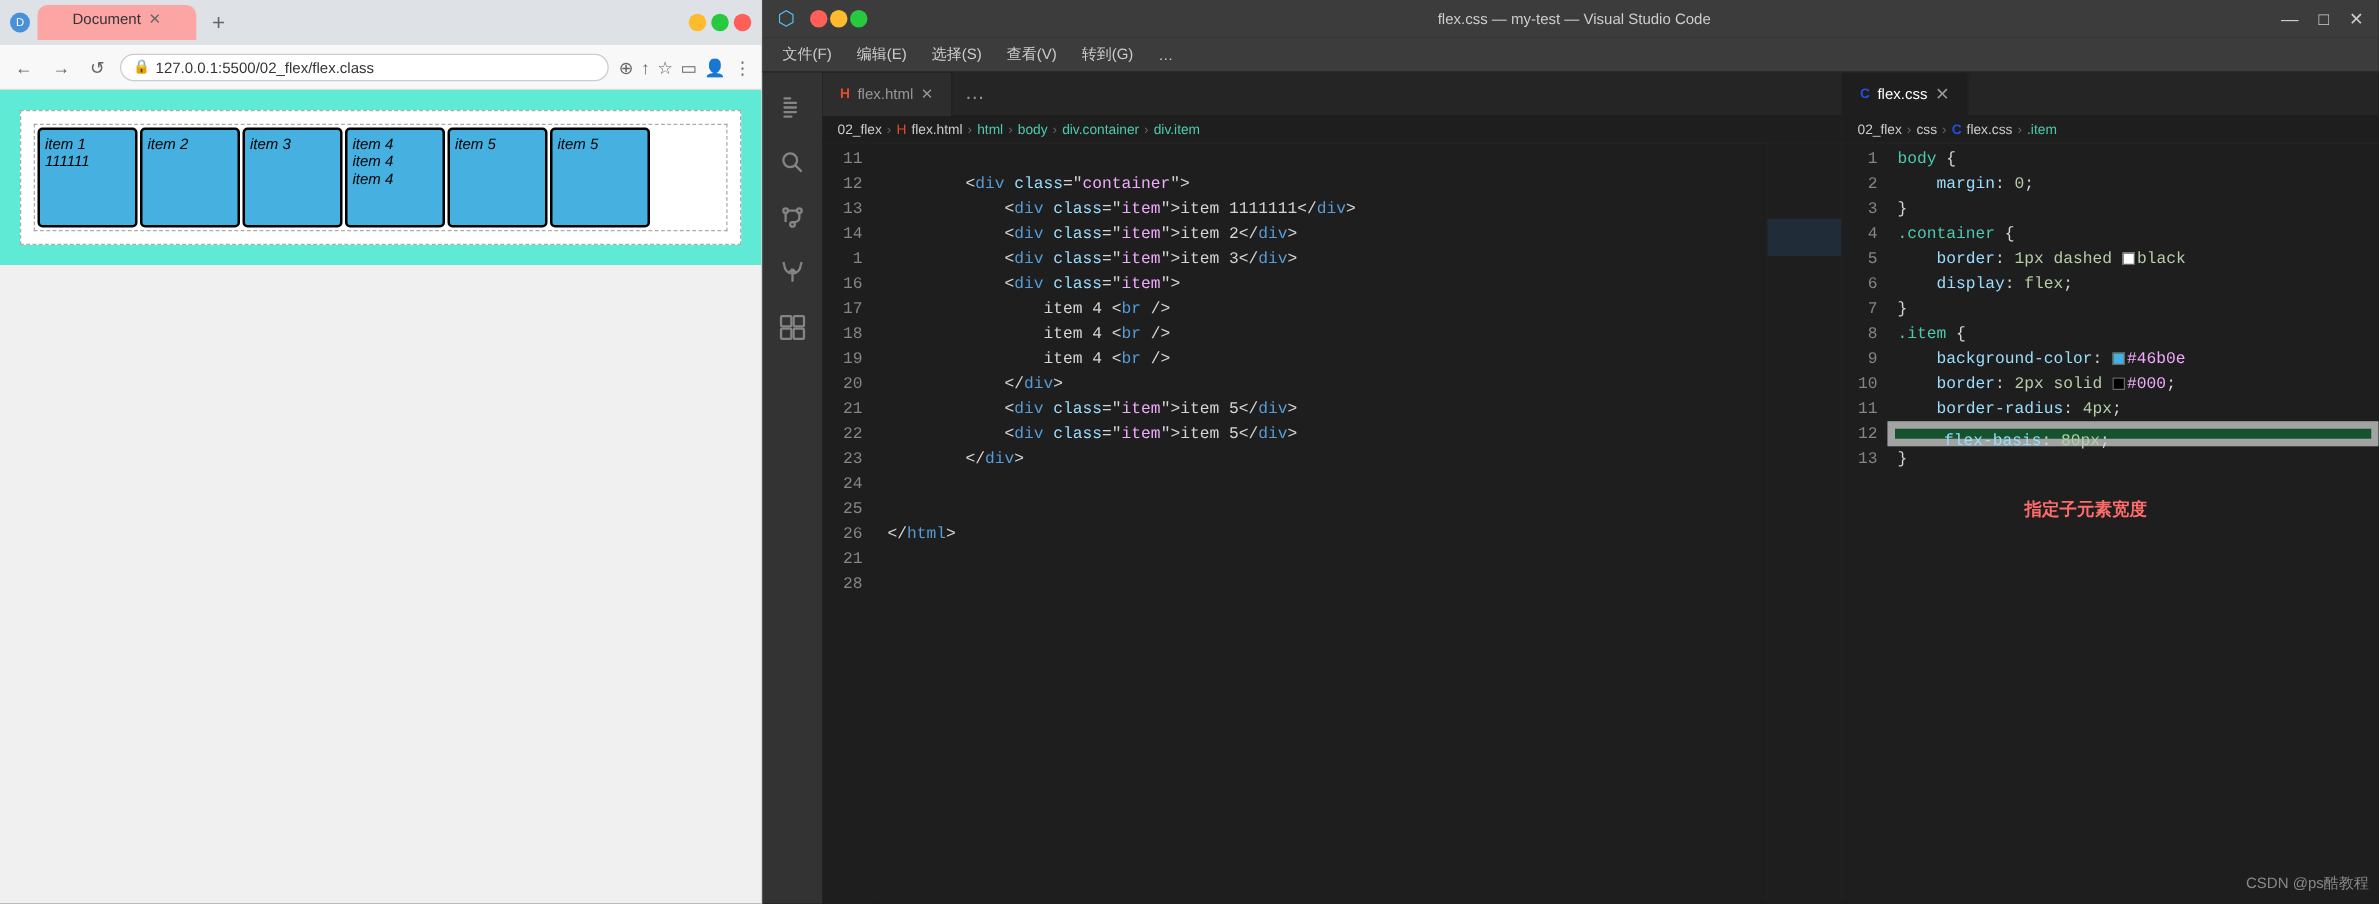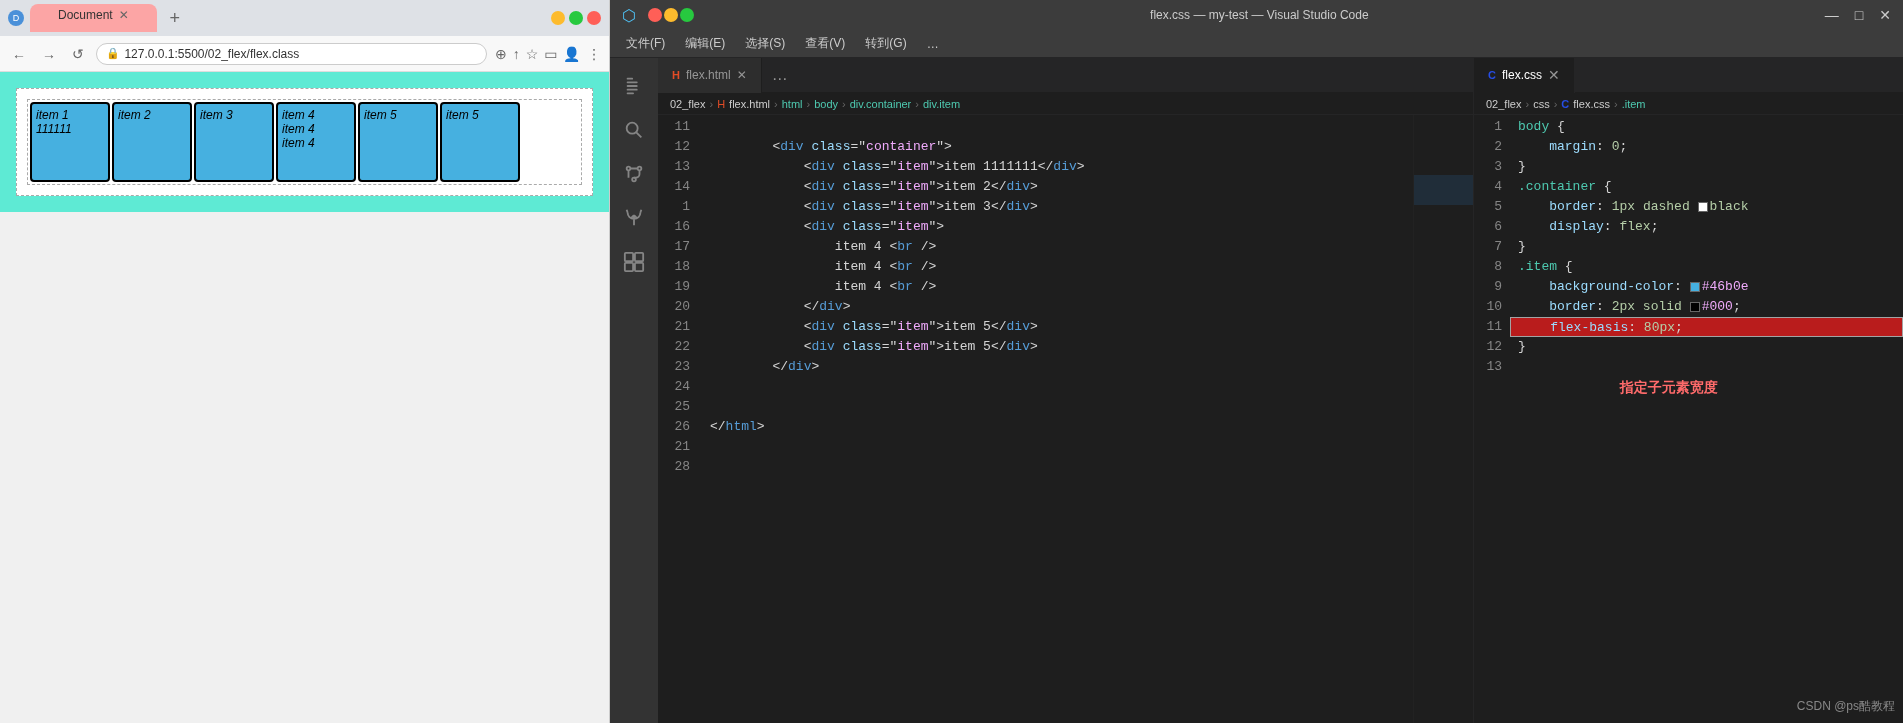--- a/index.html
+++ b/index.html
@@ -376,22 +376,22 @@
       flex: 1;
       padding: 2px 0;
     }
     .css-line {
       height: 20px;
       line-height: 20px;
       padding: 0 8px;
       white-space: pre;
     }
     .highlighted-line {
-      background: #b91c1c;
-      border: 1px solid #a3a3a3;
+      background: #14532d;
+      border: 6px solid #a3a3a3;
       box-sizing: border-box;
     }
     .color-swatch {
       display: inline-block;
       width: 10px;
       height: 10px;
       border: 1px solid #666;
       margin-right: 2px;
       vertical-align: middle;
     }
@@ -652,20 +652,21 @@
           <div class="css-line"><span class="sel">body</span> <span class="punct">{</span></div>
           <div class="css-line">    <span class="prop">margin</span><span class="punct">:</span> <span class="val">0</span><span class="punct">;</span></div>
           <div class="css-line"><span class="punct">}</span></div>
           <div class="css-line"><span class="sel">.container</span> <span class="punct">{</span></div>
           <div class="css-line">    <span class="prop">border</span><span class="punct">:</span> <span class="val">1px</span> <span class="val">dashed</span> <span class="color-swatch" style="background:white;"></span><span class="val">black</span></div>
           <div class="css-line">    <span class="prop">display</span><span class="punct">:</span> <span class="val">flex</span><span class="punct">;</span></div>
           <div class="css-line"><span class="punct">}</span></div>
           <div class="css-line"><span class="sel">.item</span> <span class="punct">{</span></div>
           <div class="css-line">    <span class="prop">background-color</span><span class="punct">:</span> <span class="color-swatch" style="background:#46b0e0;"></span><span class="str">#46b0e</span></div>
           <div class="css-line">    <span class="prop">border</span><span class="punct">:</span> <span class="val">2px solid</span> <span class="color-swatch" style="background:#000;"></span><span class="str">#000</span><span class="punct">;</span></div>
+          <div class="css-line">    <span class="prop">border-radius</span><span class="punct">:</span> <span class="val">4px</span><span class="punct">;</span></div>
           <div class="css-line highlighted-line">    <span class="prop">flex-basis</span><span class="punct">:</span> <span class="val">80px</span><span class="punct">;</span></div>
           <div class="css-line"><span class="punct">}</span></div>
           <div class="css-line">
             <span class="annotation-text">指定子元素宽度</span>
           </div>
         </div>
       </div>
     </div>
   </div>
 </div>

